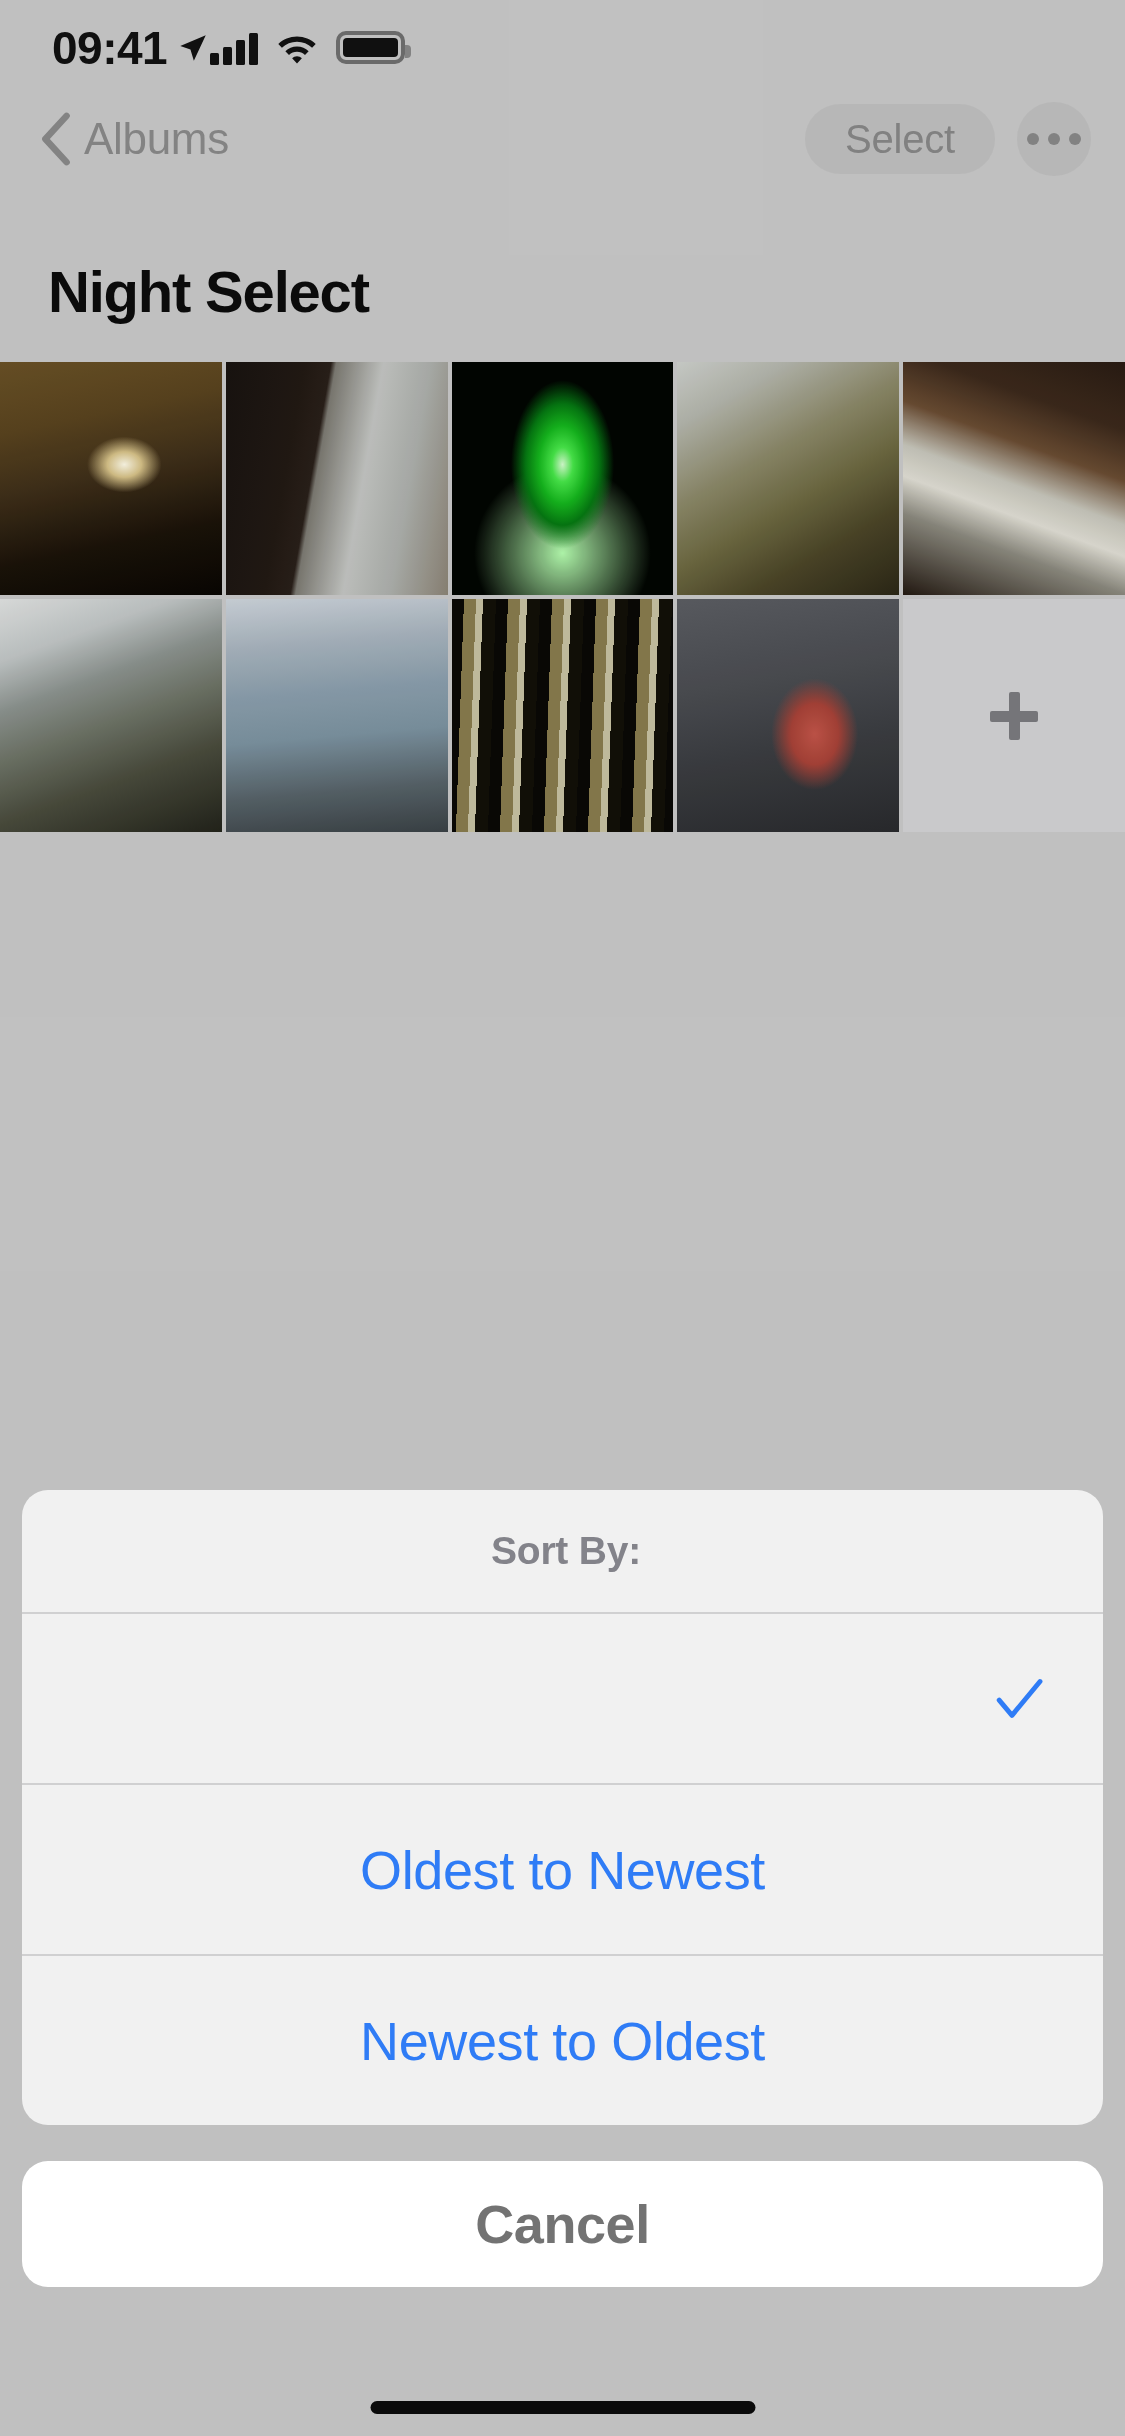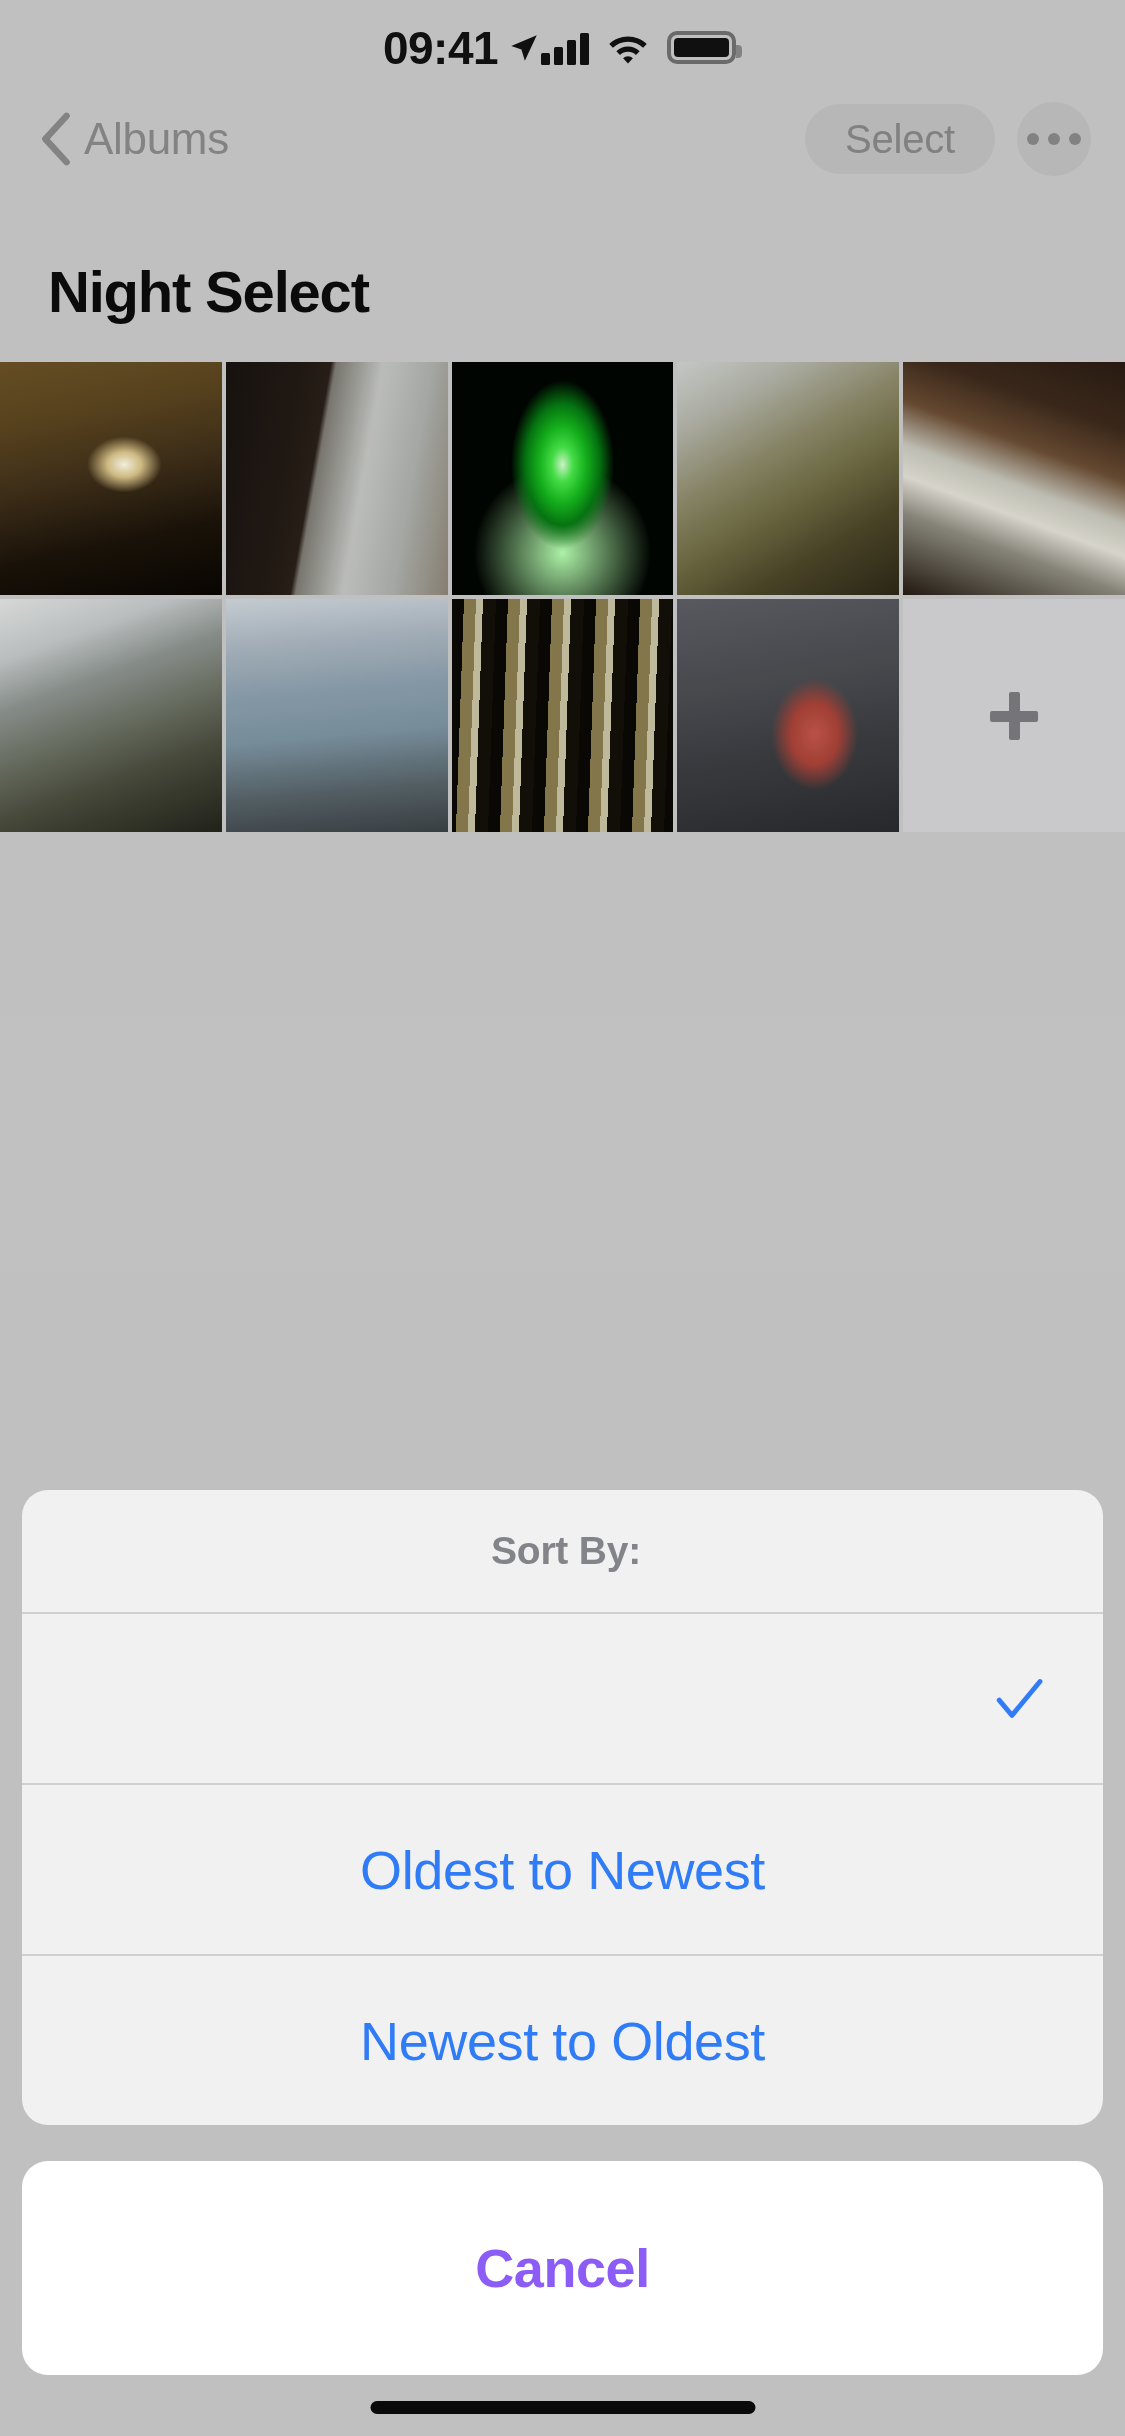--- a/index.html
+++ b/index.html
@@ -8,21 +8,21 @@
     font-family:"Liberation Sans", sans-serif;
     background:#cbcbcb;
     position:relative;
     overflow:hidden;
     -webkit-font-smoothing:antialiased;
   }
 
   
   .statusbar {
     position:absolute; top:0; left:0; width:1125px; height:95px;
-    display:flex; align-items:center; justify-content:center;
+    display:flex; align-items:center; justify-content:flex-start;
     padding:0 58px 0 52px;
   }
   .sb-time {
     font-size:46px; font-weight:bold; color:#111;
     letter-spacing:-0.5px; display:flex; align-items:center; gap:9px;
   }
   .loc-arrow { display:block; }
   .sb-right { display:flex; align-items:center; gap:17px; }
   .signal { display:flex; align-items:flex-end; gap:4px; height:34px; }
   .signal i { display:block; width:9px; background:#111; border-radius:1.5px; }
@@ -147,23 +147,23 @@
     position:relative; border-top:2px solid rgba(90,90,95,0.22);
   }
   .sheet-row .label {
     color:#2f7cf6; font-size:54px; letter-spacing:-0.4px;
   }
   .check {
     position:absolute; right:56px; top:50%; transform:translateY(-50%);
   }
   .cancel-btn {
     position:absolute; left:0; width:1081px;
-    height:214px; background:#fff; border-radius:26px;
+    height:126px; background:#fff; border-radius:26px;
     display:flex; align-items:center; justify-content:center;
-    color:#8b5cf6; font-size:54px; font-weight:bold; letter-spacing:-0.4px;
+    color:#737373; font-size:54px; font-weight:bold; letter-spacing:-0.4px;
   }
 
   
   .home-indicator {
     position:absolute; bottom:22px; left:50%; transform:translateX(-50%);
     width:385px; height:13px; border-radius:7px; background:#0a0a0a;
   }
 </style>
 </head>
 <body>

